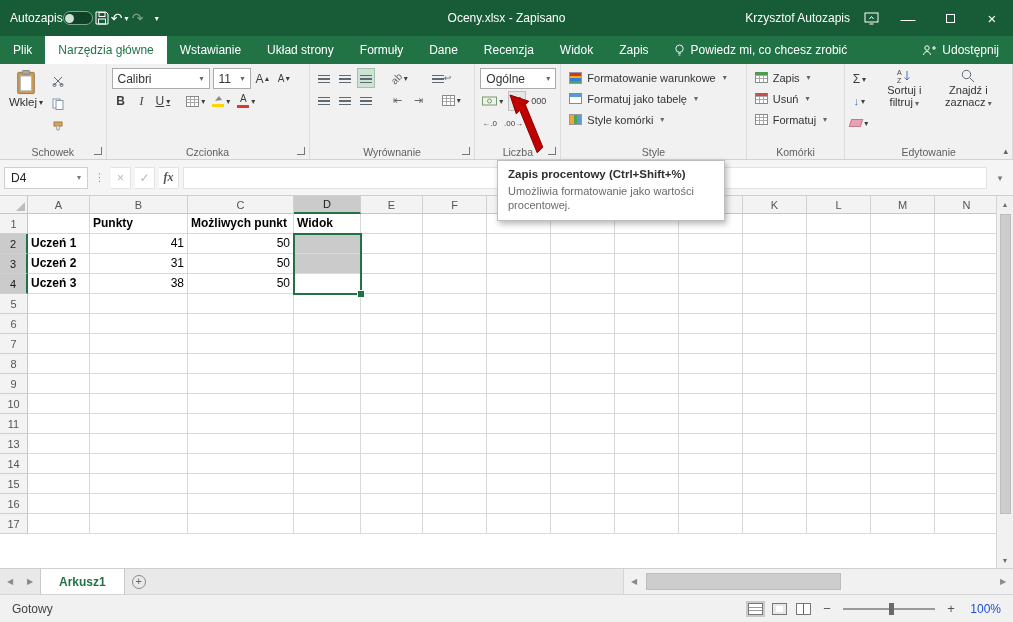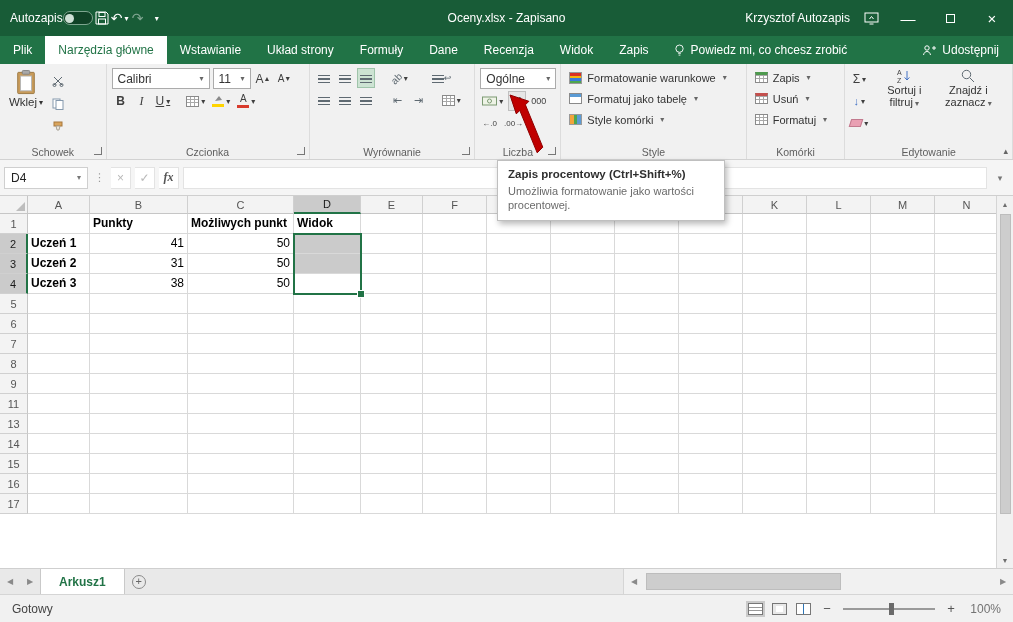--- a/index.html
+++ b/index.html
@@ -107,21 +107,21 @@
   .status { height:28px; background:#f1f1f1; border-top:1px solid #d5d5d5; display:flex; align-items:center; font-size:12px; color:#444; padding:0 12px; }
   .st-right { margin-left:auto; display:flex; align-items:center; gap:9px; }
   .vicon { width:15px; height:12px; border:1px solid #777; background:#fff; display:inline-block; }
   .vicon.v1 { background:repeating-linear-gradient(0deg,transparent 0 2.6px,#999 2.6px 3.6px),#fff; }
   .vicon.v2 { background:linear-gradient(#fff,#fff) 3px 2px/7px 6px no-repeat,#e8e8e8; border-color:#777; }
   .vicon.v3 { background:linear-gradient(90deg,transparent 0 6px,#2e75b6 6px 7px,transparent 7px),#fff; }
   .vicon.active { outline:2px solid #cacaca; }
   .zbtn { width:14px; text-align:center; color:#555; font-size:13px; }
   .ztrack { width:92px; height:2px; background:#9a9a9a; position:relative; }
   .zthumb { position:absolute; left:46px; top:-5px; width:5px; height:12px; background:#6a6a6a; }
-  .zlabel { width:34px; text-align:right; color:#737373; }
+  .zlabel { width:34px; text-align:right; color:#1d4ed8; }
 
   
   .tooltip { position:absolute; left:497px; top:160px; width:228px; background:#fff; border:1px solid #bfbfbf; box-shadow:2px 3px 6px rgba(0,0,0,.28); padding:7px 10px 8px; z-index:40; }
   .tt-title { font-size:11.5px; font-weight:bold; color:#2f2f2f; margin-bottom:4px; }
   .tt-body { font-size:11px; color:#6a6a6a; line-height:14px; }
   .redarrow { position:absolute; left:500px; top:92px; z-index:50; }
 
   svg { display:block; }
 </style>
 </head>
@@ -596,20 +596,37 @@
           <div class="cell" style="width: 64px;"></div>
           <div class="cell" style="width: 64px;"></div>
           <div class="cell" style="width: 64px;"></div>
           <div class="cell" style="width: 64px;"></div>
           <div class="cell" style="width: 64px;"></div>
           <div class="cell" style="width: 64px;"></div>
           <div class="cell" style="width: 64px;"></div>
           <div class="cell" style="width: 64px;"></div>
         </div>
         <div class="grow">
+          <div class="rhdr">10</div>
+          <div class="cell" style="width: 62px;"></div>
+          <div class="cell" style="width: 98px;"></div>
+          <div class="cell" style="width: 106px;"></div>
+          <div class="cell" style="width: 67px;"></div>
+          <div class="cell" style="width: 62px;"></div>
+          <div class="cell" style="width: 64px;"></div>
+          <div class="cell" style="width: 64px;"></div>
+          <div class="cell" style="width: 64px;"></div>
+          <div class="cell" style="width: 64px;"></div>
+          <div class="cell" style="width: 64px;"></div>
+          <div class="cell" style="width: 64px;"></div>
+          <div class="cell" style="width: 64px;"></div>
+          <div class="cell" style="width: 64px;"></div>
+          <div class="cell" style="width: 64px;"></div>
+        </div>
+        <div class="grow">
           <div class="rhdr">11</div>
           <div class="cell" style="width: 62px;"></div>
           <div class="cell" style="width: 98px;"></div>
           <div class="cell" style="width: 106px;"></div>
           <div class="cell" style="width: 67px;"></div>
           <div class="cell" style="width: 62px;"></div>
           <div class="cell" style="width: 64px;"></div>
           <div class="cell" style="width: 64px;"></div>
           <div class="cell" style="width: 64px;"></div>
           <div class="cell" style="width: 64px;"></div>

